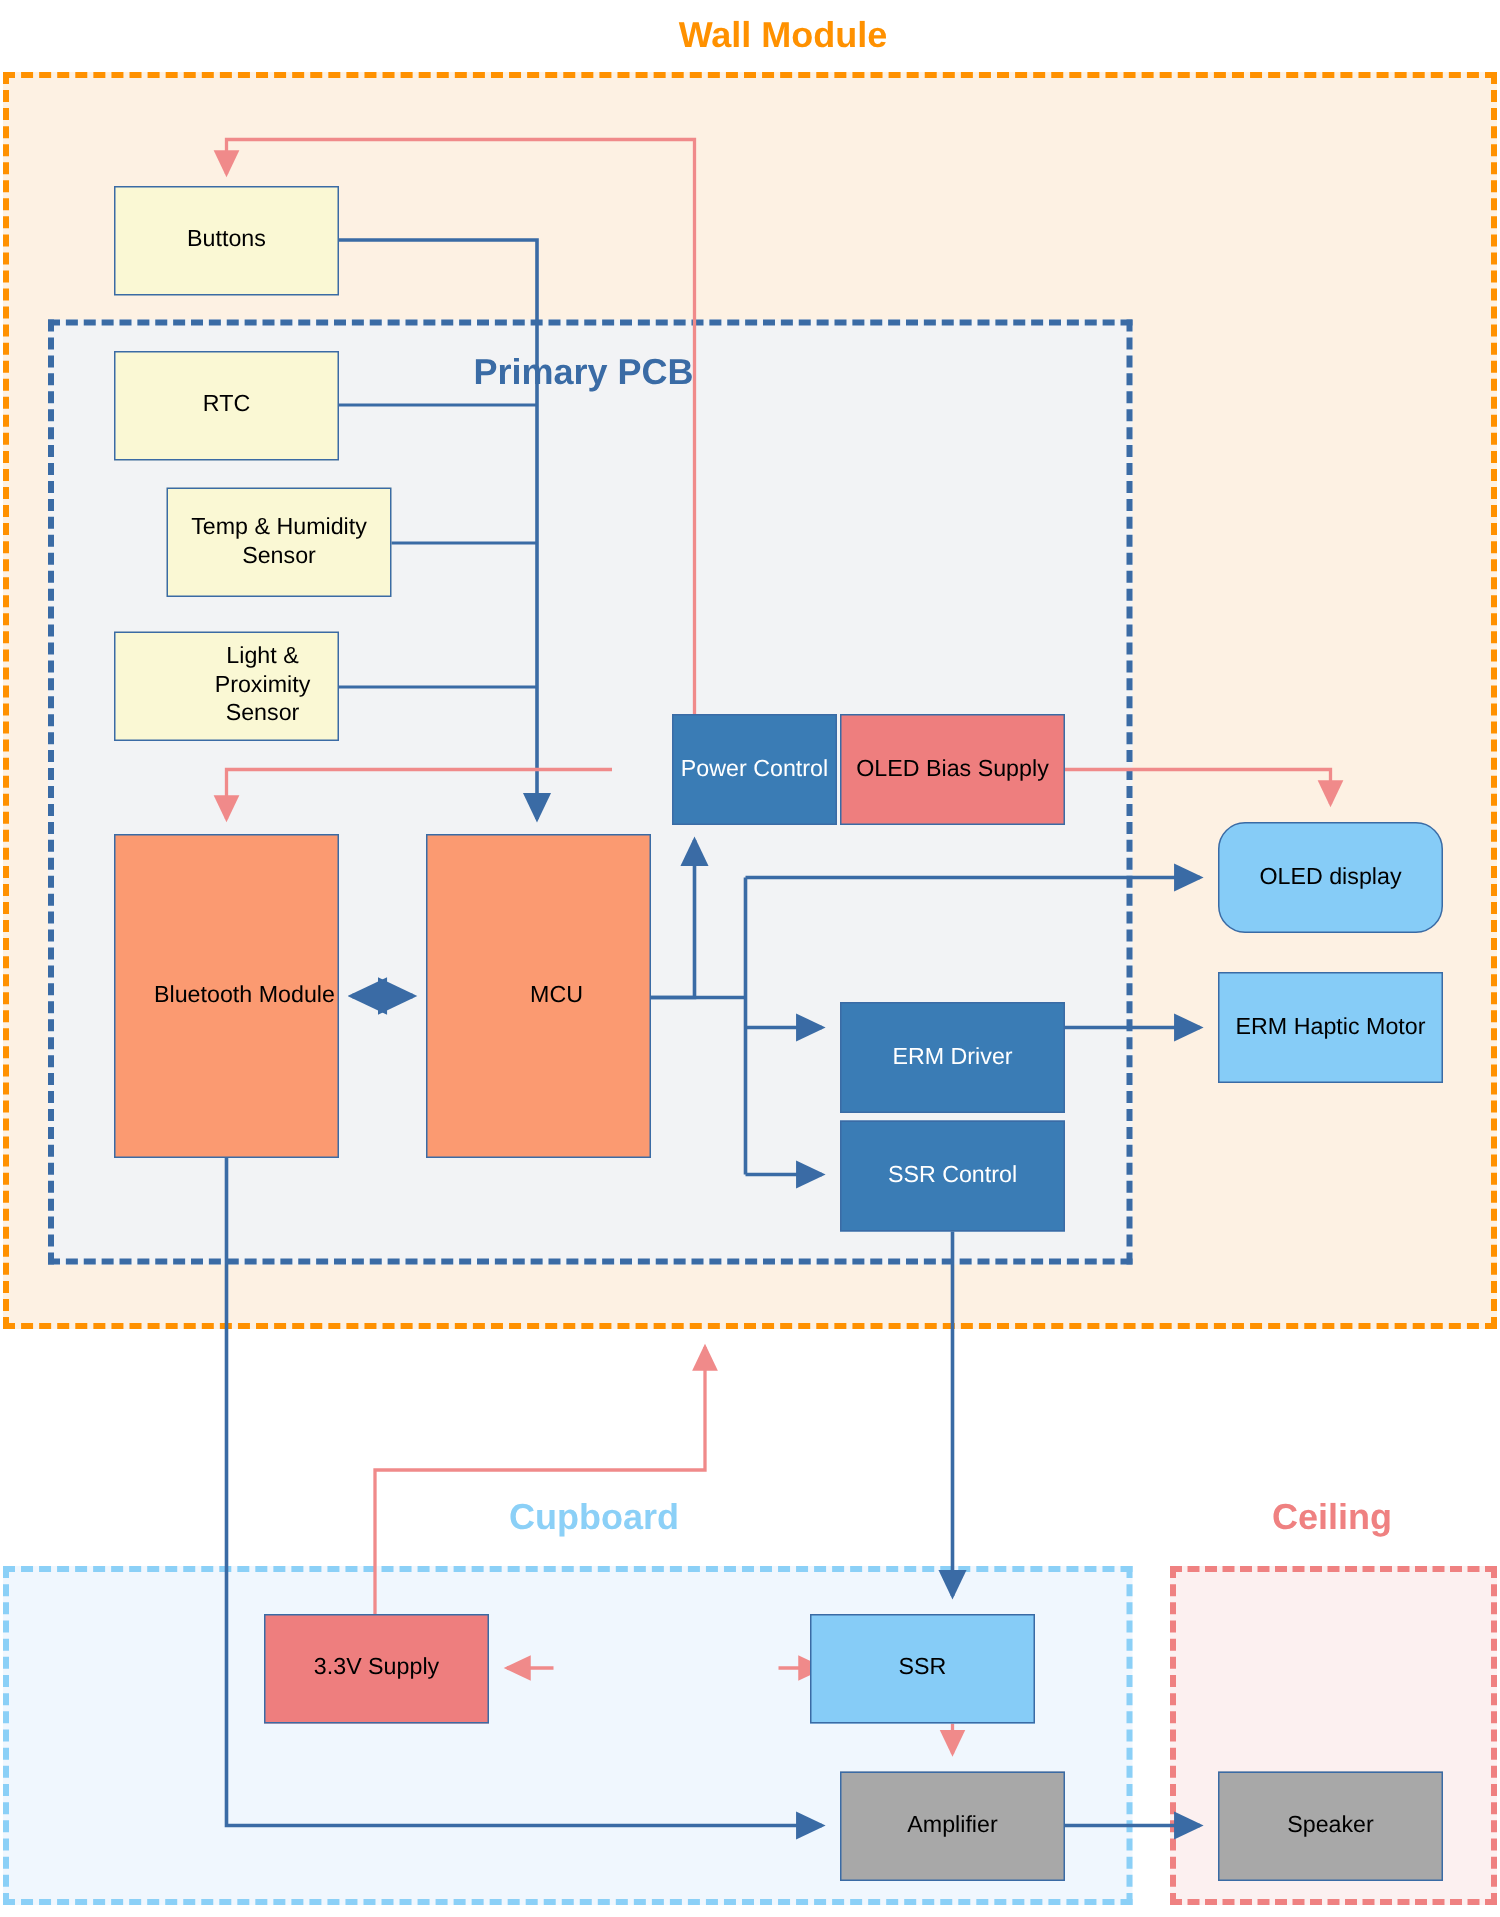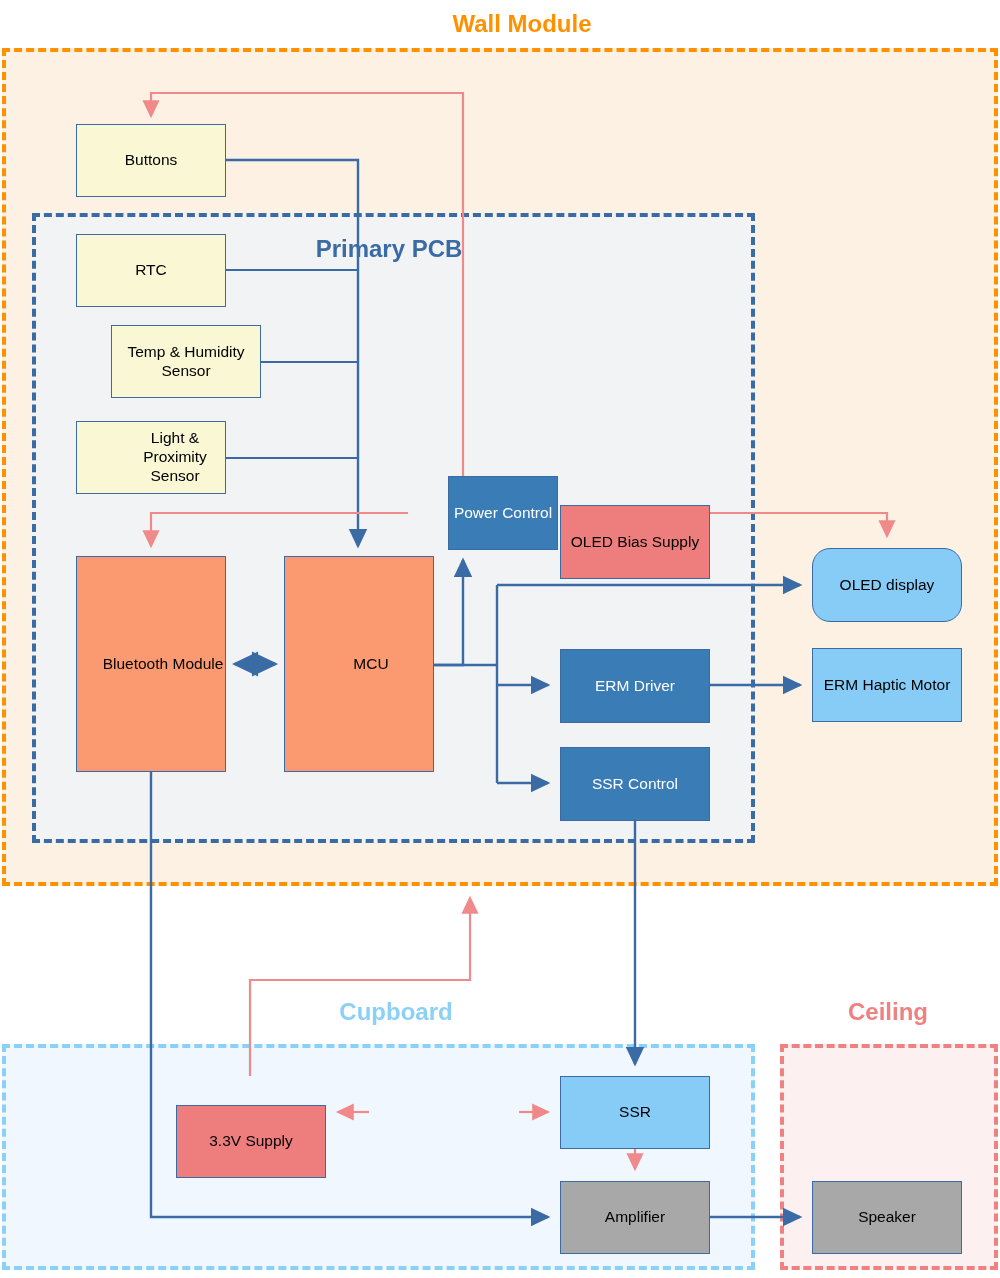--- a/index.html
+++ b/index.html
@@ -19,21 +19,21 @@
   .t-pcb{color:#3A6BA5;font-size:24px;}
   .t-cup{color:#8BD0F7;font-size:24px;}
   .t-ceil{color:#EF8181;font-size:24px;}
 
   .blk{position:absolute;box-sizing:border-box;border:1.6px solid #3A6BA5;
        display:flex;align-items:center;justify-content:center;text-align:center;
        font-size:15.5px;line-height:1.22;color:#000000;z-index:5;}
   .c-yellow{background:#FAF8D4;}
   .c-orange{background:#FB9A71;padding-left:24px;}
   .c-dblue{background:#3A7CB5;color:#FFFFFF;}
-  .c-red{background:#EE7E7E;margin-top:29px;}
+  .c-red{background:#EE7E7E;}
   .c-lblue{background:#86CCF7;}
   .c-gray{background:#A8A8A8;}
 </style>
 </head>
 <body>
 
 <div id="stage">
 
   <div class="zone zone-wall" style="left:2px;top:48px;width:996px;height:838px;"></div>
 
@@ -121,28 +121,28 @@
   <div class="blk c-orange" style="left:76px;top:556px;width:150px;height:216px;">Bluetooth Module</div>
 
   <div class="blk c-orange" style="left:284px;top:556px;width:150px;height:216px;">MCU</div>
 
   <div class="blk c-dblue" style="left:408px;top:476px;width:110px;height:74px;margin-left:40px;">Power Control</div>
 
   <div class="blk c-red" style="left:560px;top:476px;width:150px;height:74px;">OLED Bias Supply</div>
 
   <div class="blk c-lblue" style="left:812px;top:548px;width:150px;height:74px;border-radius:18px;">OLED display</div>
 
-  <div class="blk c-dblue" style="left:560px;top:649px;width:150px;height:74px;">ERM Driver</div>
+  <div class="blk c-dblue" style="left:560px;top:668px;width:150px;height:74px;">ERM Driver</div>
 
   <div class="blk c-lblue" style="left:812px;top:648px;width:150px;height:74px;">ERM Haptic Motor</div>
 
   <div class="blk c-dblue" style="left:560px;top:747px;width:150px;height:74px;">SSR Control</div>
 
   <div class="blk c-red" style="left:176px;top:1076px;width:150px;height:73px;">3.3V Supply</div>
 
 
-  <div class="blk c-lblue" style="left:560px;top:1076px;width:150px;height:73px;">SSR</div>
+  <div class="blk c-lblue" style="left:540px;top:1076px;width:150px;height:73px;">SSR</div>
 
   <div class="blk c-gray" style="left:560px;top:1181px;width:150px;height:73px;">Amplifier</div>
 
   <div class="blk c-gray" style="left:812px;top:1181px;width:150px;height:73px;">Speaker</div>
 
 </div>
 
 </body></html>

